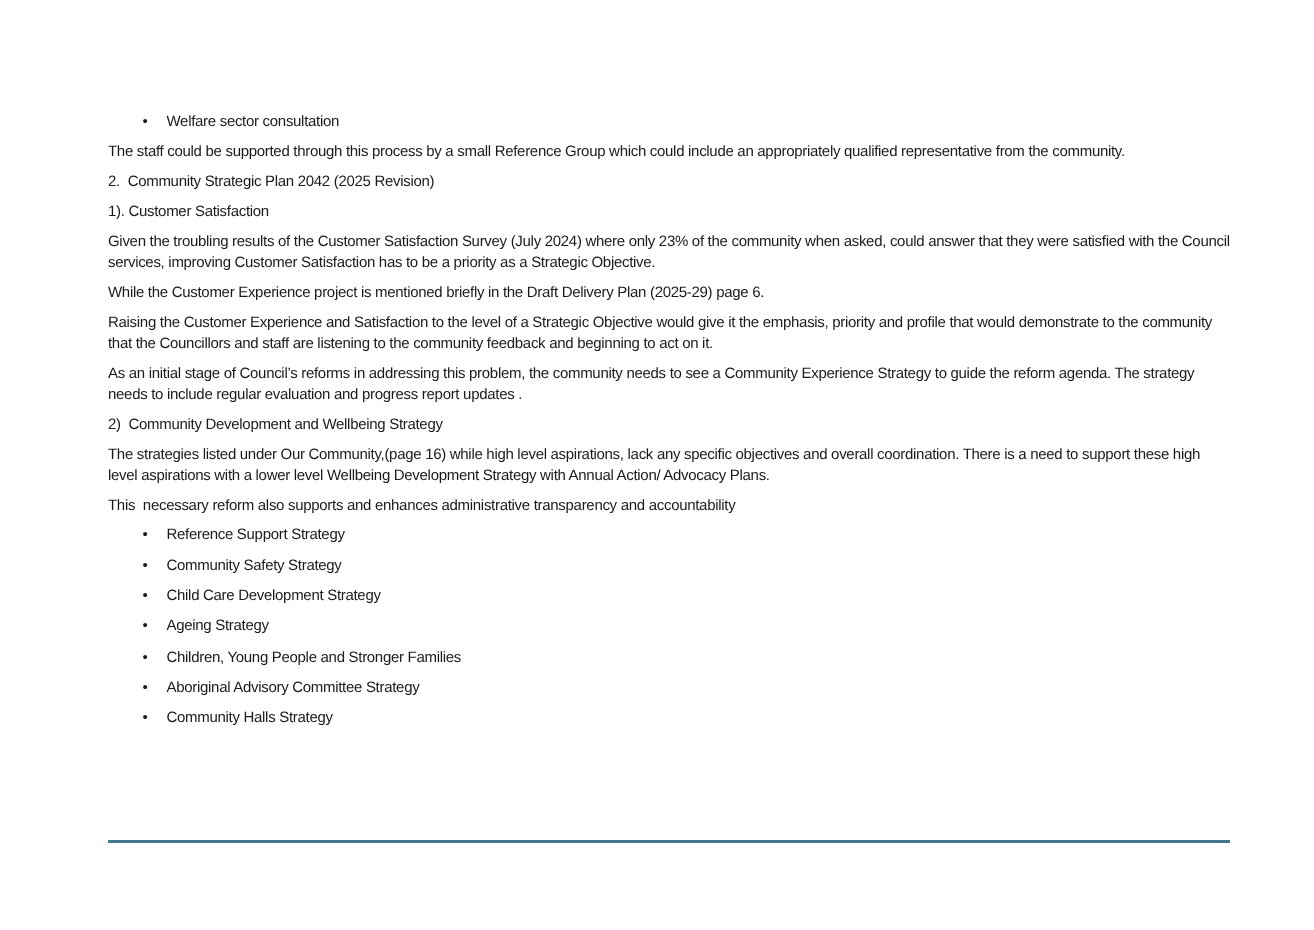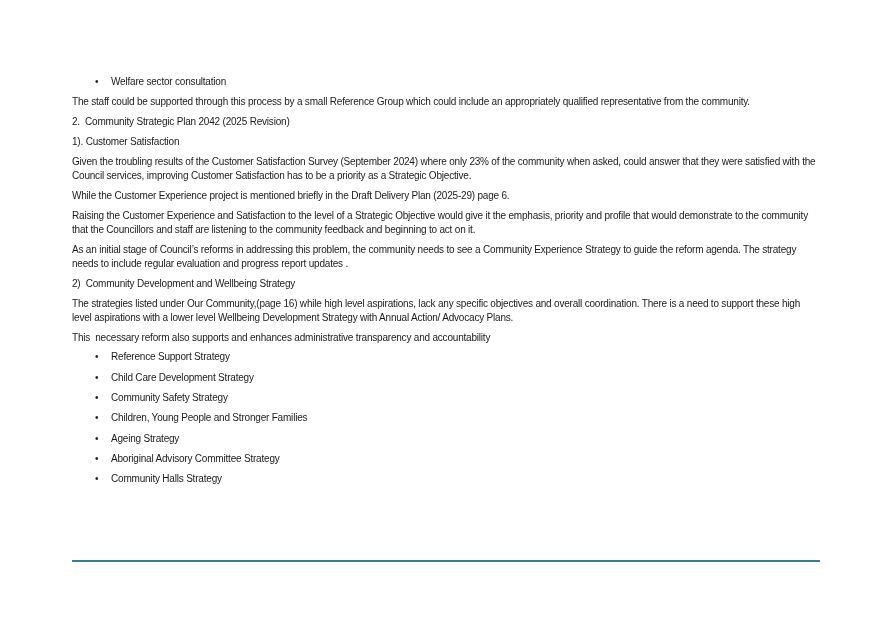--- a/index.html
+++ b/index.html
@@ -71,33 +71,33 @@
 <body>
 
 <div class="page" style="background: rgb(255, 255, 255); color: rgb(26, 26, 26);">
   <div class="content" id="doc-body">
       <ul class="bullet-list">
         <li class="bullet-item">Welfare sector consultation</li>
       </ul>
       <p class="para"><span>The staff could be supported through this process by a small </span><strong>Reference Group</strong><span> which could include an appropriately qualified representative from the community.</span></p>
       <p class="para"><strong>2.&nbsp; Community Strategic Plan 2042 (2025 Revision)</strong></p>
       <p class="para"><strong>1). Customer Satisfaction</strong></p>
-      <p class="para"><span>Given the troubling results of the </span><strong>Customer Satisfaction Survey (September 2024)</strong><span> where only 23% of the community when asked, could answer that they were satisfied with the Council services, improving Customer Satisfaction has to be a priority as a </span><strong>Strategic Objective.</strong></p>
+      <p class="para"><span>Given the troubling results of the </span><strong>Customer Satisfaction Survey (July 2024)</strong><span> where only 23% of the community when asked, could answer that they were satisfied with the Council services, improving Customer Satisfaction has to be a priority as a </span><strong>Strategic Objective.</strong></p>
       <p class="para"><span>While the </span><strong>Customer Experience</strong><span> project is mentioned briefly in the Draft Delivery Plan (2025-29) page 6.</span></p>
       <p class="para"><span>Raising the </span><strong>Customer Experience and Satisfaction</strong><span> to the level of a </span><strong>Strategic Objective</strong><span> would give it the emphasis, priority and profile that would demonstrate to the community that the Councillors and staff are listening to the community feedback and beginning to act on it.</span></p>
       <p class="para"><span>As an initial stage of Council’s reforms in addressing this problem, the community needs to see a </span><strong>Community Experience Strategy</strong><span> to guide the reform agenda. The strategy needs to include regular evaluation and progress report updates .</span></p>
       <p class="para"><strong>2)&nbsp; Community Development and Wellbeing Strategy</strong></p>
       <p class="para"><span>The strategies listed under Our Community,(page 16) while high level aspirations, lack any specific objectives and overall coordination. There is a need to support these high level aspirations with a lower level </span><strong>Wellbeing Development Strategy</strong><span> with </span><strong>Annual Action/ Advocacy Plans.</strong></p>
       <p class="para"><strong>This&nbsp; necessary reform also supports and enhances administrative transparency and accountability</strong></p>
       <ul class="bullet-list">
         <li class="bullet-item">Reference Support Strategy</li>
+        <li class="bullet-item">Community Safety Strategy</li>
         <li class="bullet-item">Child Care Development Strategy</li>
-        <li class="bullet-item">Community Safety Strategy</li>
+        <li class="bullet-item">Ageing Strategy</li>
         <li class="bullet-item">Children, Young People and Stronger Families</li>
-        <li class="bullet-item">Ageing Strategy</li>
         <li class="bullet-item">Aboriginal Advisory Committee Strategy</li>
         <li class="bullet-item">Community Halls Strategy</li>
       </ul>
     </div>
   <div class="footer-rule" style="border-top-color: rgb(65, 120, 142);"></div>
   <div class="footer" style="color: rgb(30, 90, 116); flex-direction: column;">
     <span>IPR Submission Summary June 2025</span>
     <span>Page 94</span>
   </div>
 </div>

